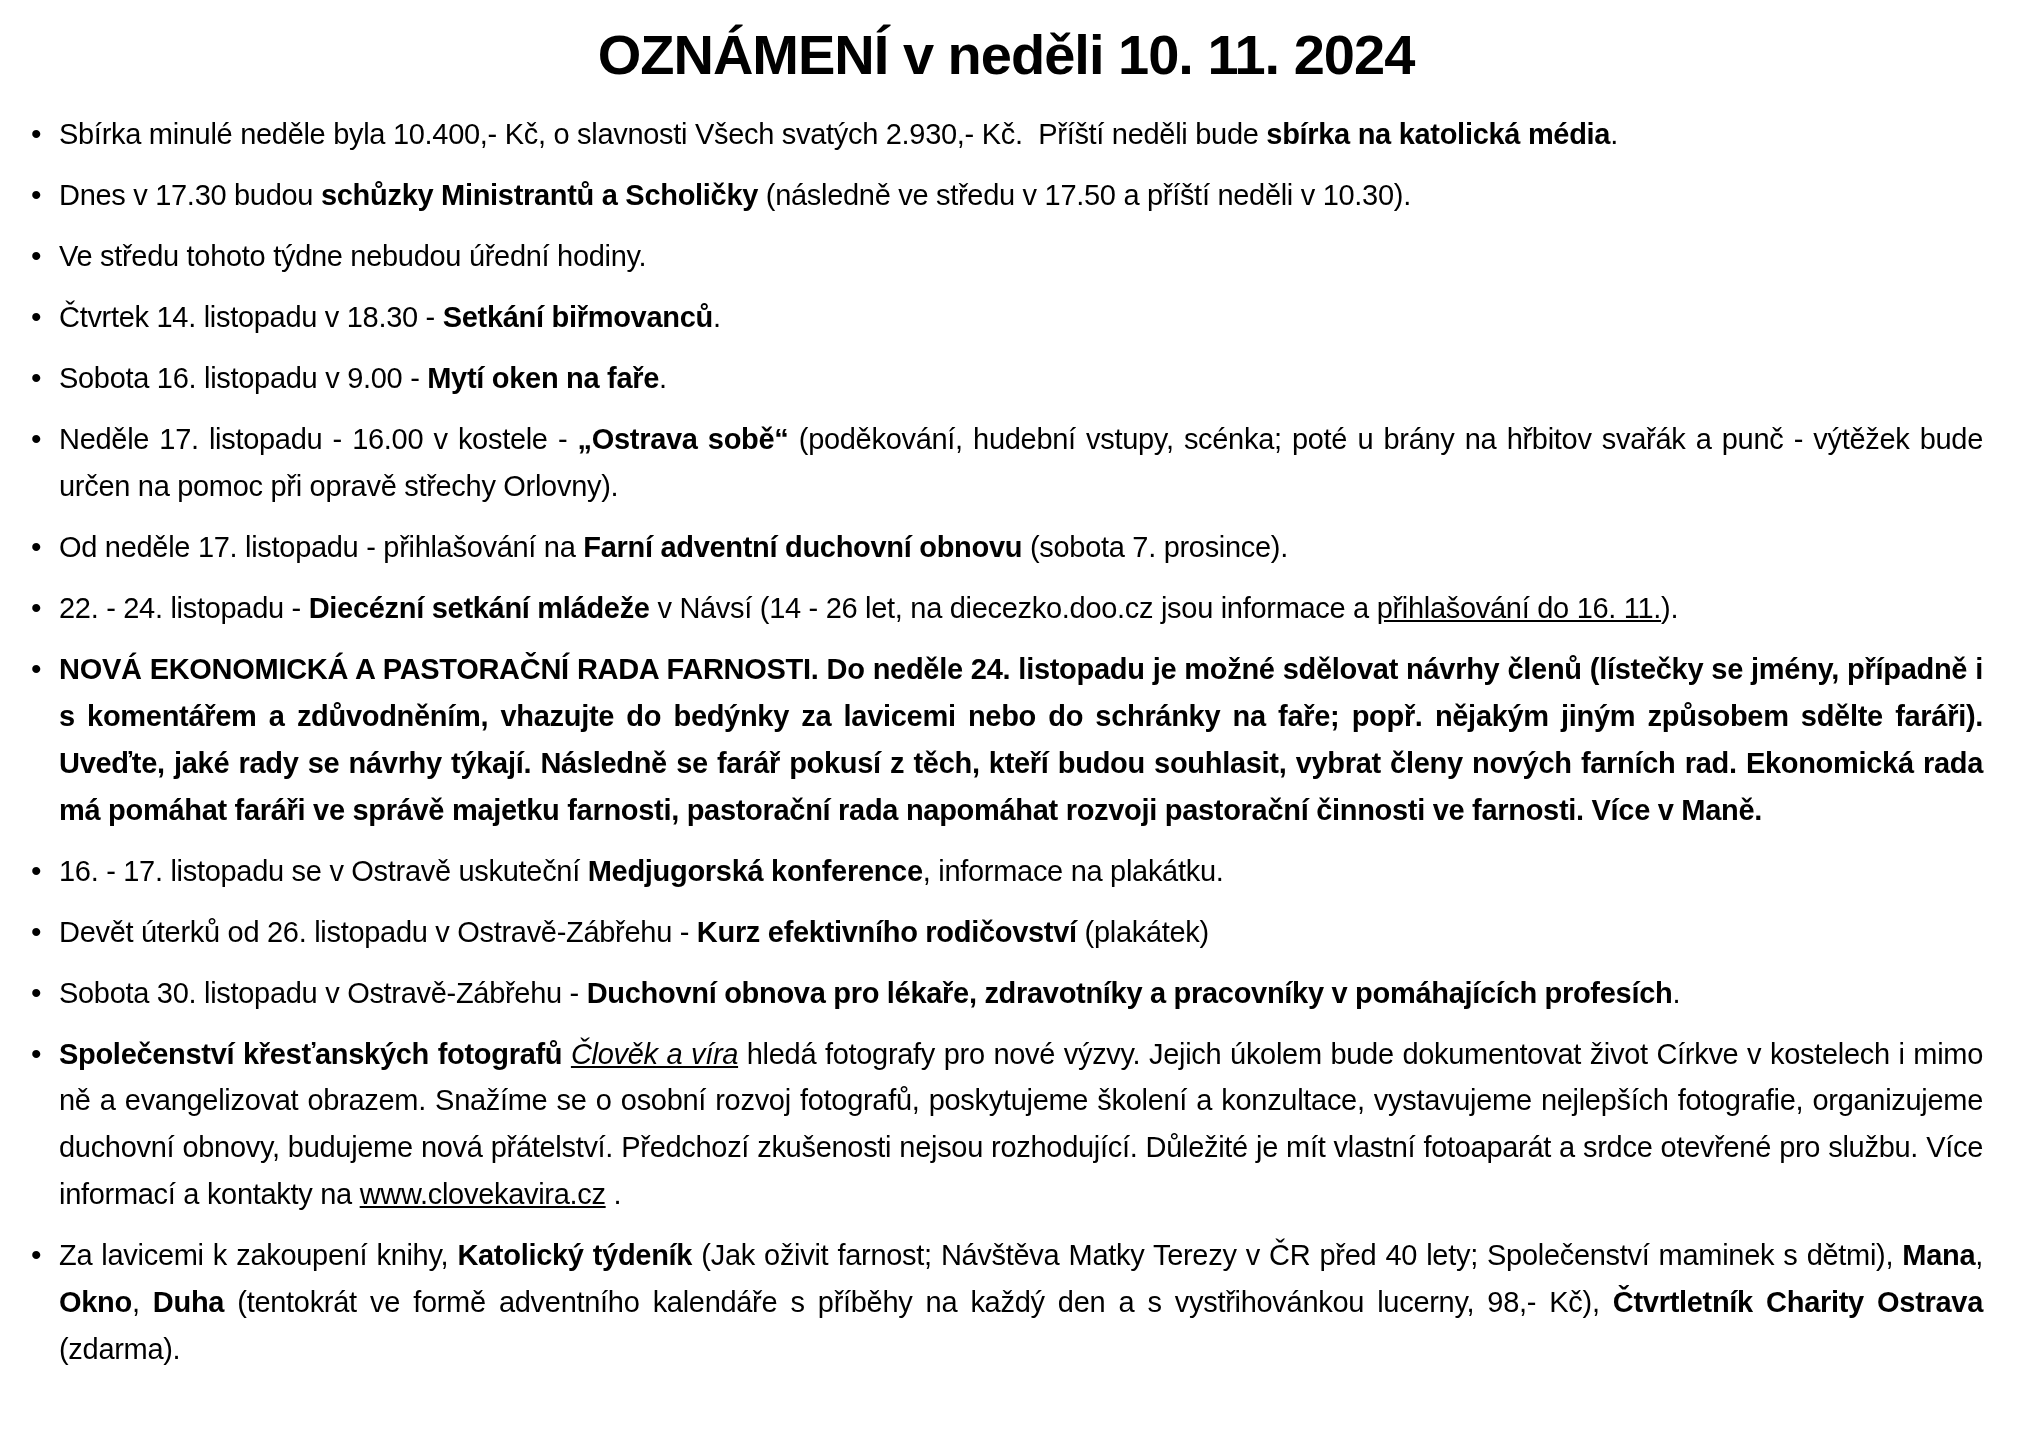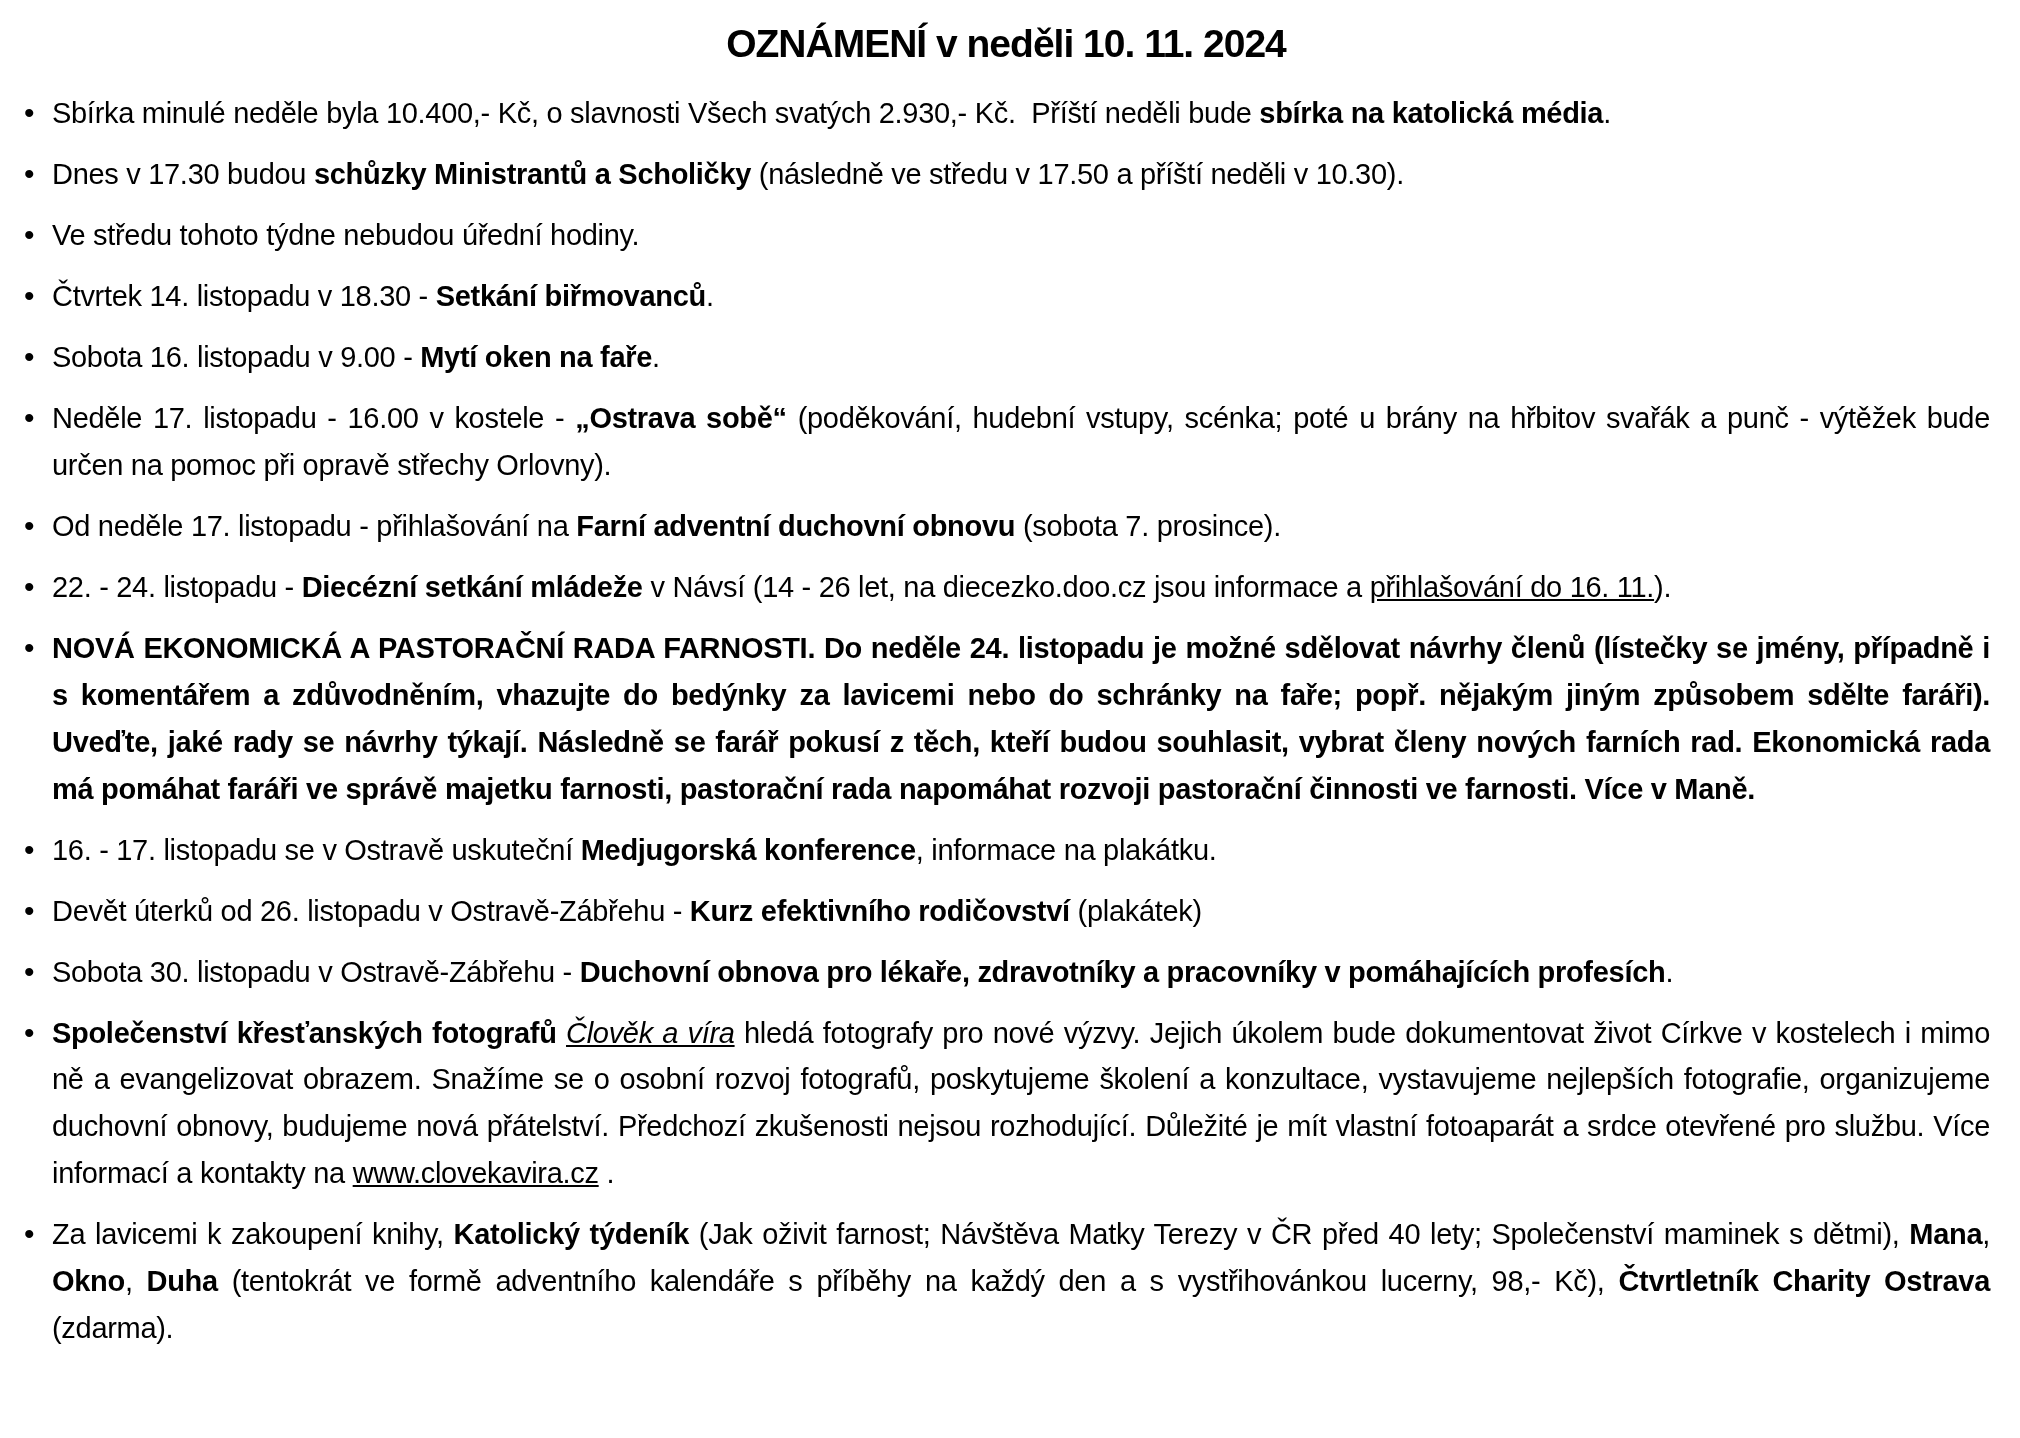--- a/index.html
+++ b/index.html
@@ -12,28 +12,28 @@
     min-height: 1438px;
     color: #000000;
     font-family: "Liberation Sans", "DejaVu Sans", sans-serif;
   }
   .page {
     padding: 14px 30px 20px 22px;
     box-sizing: border-box;
   }
   .page-title {
     text-align: center;
-    font-size: 39px;
+    font-size: 56px;
     font-weight: bold;
     letter-spacing: -1px;
     margin: 8px 0 24px 0;
   }
   ul.announcements {
     list-style: none;
-    margin: 0;
+    margin: 7px;
     padding: 0;
   }
   li.item {
     position: relative;
     padding-left: 30px;
     margin: 0 0 14px 0;
     font-size: 29px;
     line-height: 1.62;
     letter-spacing: -0.3px;
     text-align: justify;

